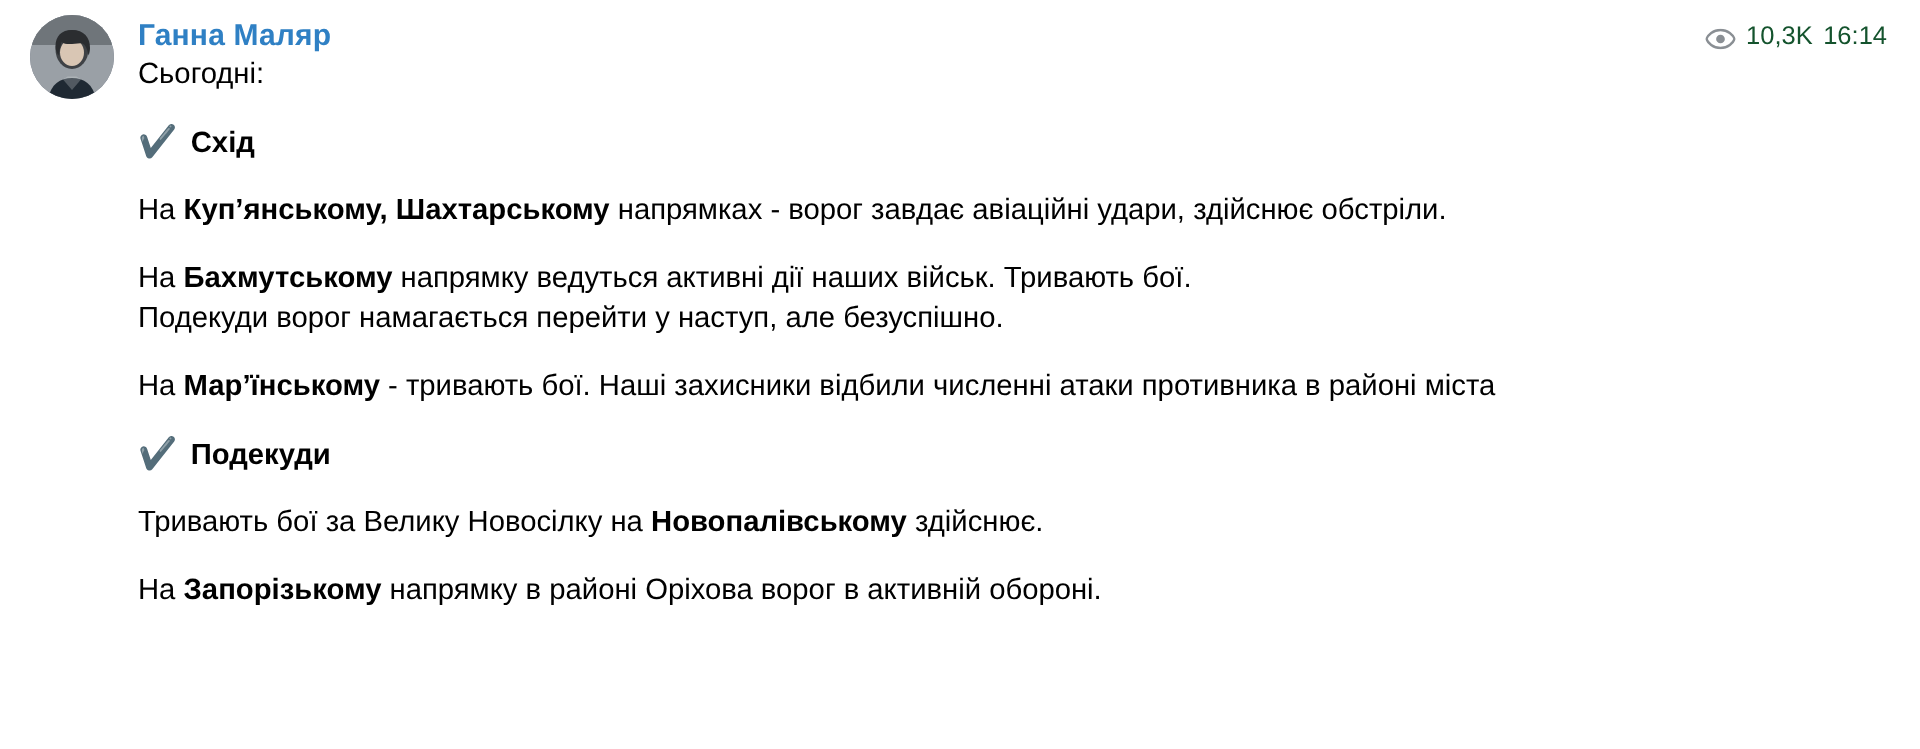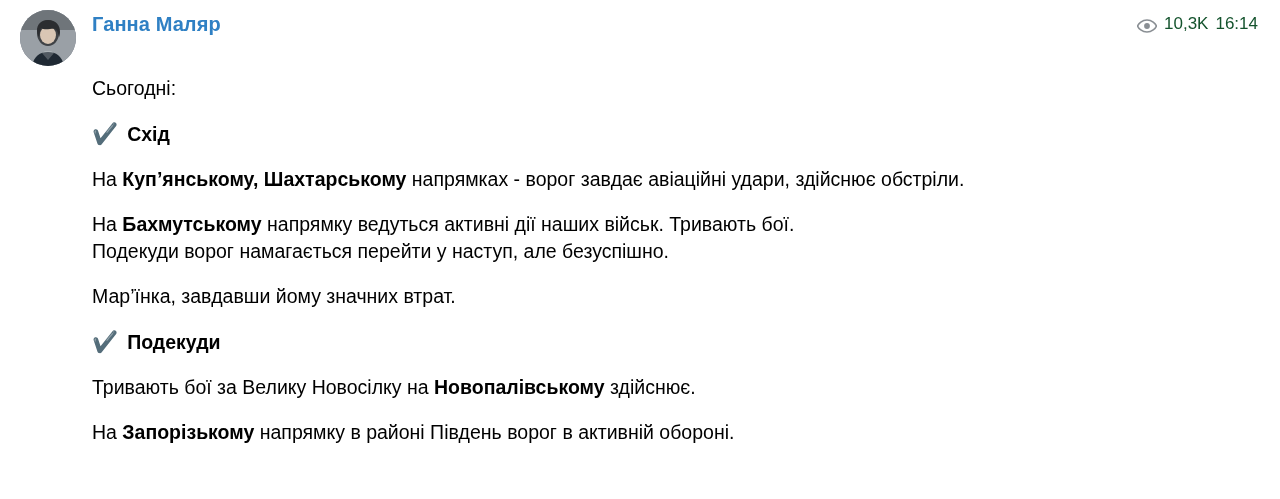--- a/index.html
+++ b/index.html
@@ -65,21 +65,20 @@
     top: 1px;
   }
   .views { white-space: nowrap; }
   .time { white-space: nowrap; }
 
   .body {
     position: absolute;
     left: 92px;
     top: 36px;
     right: 34px;
-    margin-top: 39px;
   }
   .line {
     font-size: 19.5px;
     line-height: 27px;
     color: #000000;
     white-space: pre-wrap;
   }
   .para {
     margin-bottom: 18px;
   }
@@ -139,28 +138,28 @@
           <span>Схід</span>
         </div>
         <div class="para">
           <div class="line"><span>На </span><b>Куп’янському, Шахтарському</b><span> напрямках - ворог завдає авіаційні удари, здійснює обстріли.</span></div>
         </div>
         <div class="para">
           <div class="line"><span>На </span><b>Бахмутському</b><span> напрямку ведуться активні дії наших військ. Тривають бої.</span></div>
           <div class="line"><span>Подекуди ворог намагається перейти у наступ, але безуспішно.</span></div>
         </div>
         <div class="para">
-          <div class="line"><span>Мар’їнка, завдавши йому значних втрат.</span></div>
+          <div class="line"><span>На </span><b>Мар’їнському</b><span> - тривають бої. Наші захисники відбили численні атаки противника в районі міста</span></div>
         </div>
         <div class="heading">
           <span class="check">✔️</span>
           <span>Подекуди</span>
         </div>
         <div class="para">
           <div class="line"><span>Тривають бої за Велику Новосілку на </span><b>Новопалівському</b><span> здійснює.</span></div>
         </div>
         <div class="para">
-          <div class="line"><span>На </span><b>Запорізькому</b><span> напрямку в районі Південь ворог в активній обороні.</span></div>
+          <div class="line"><span>На </span><b>Запорізькому</b><span> напрямку в районі Оріхова ворог в активній обороні.</span></div>
         </div>
       </div>
   </div>
 
 </div>
 
 </body></html>

